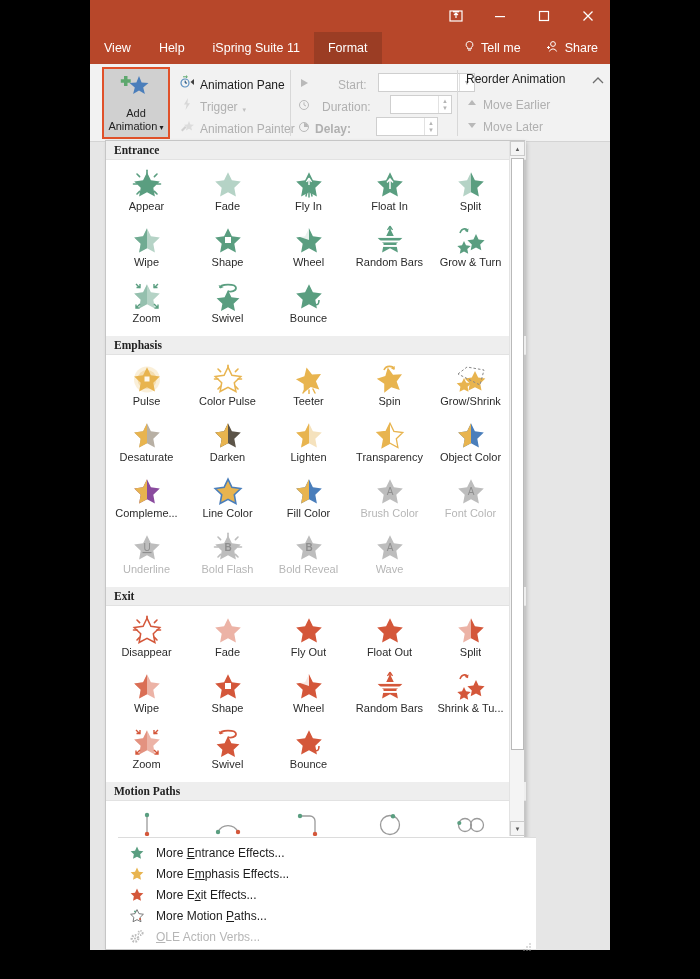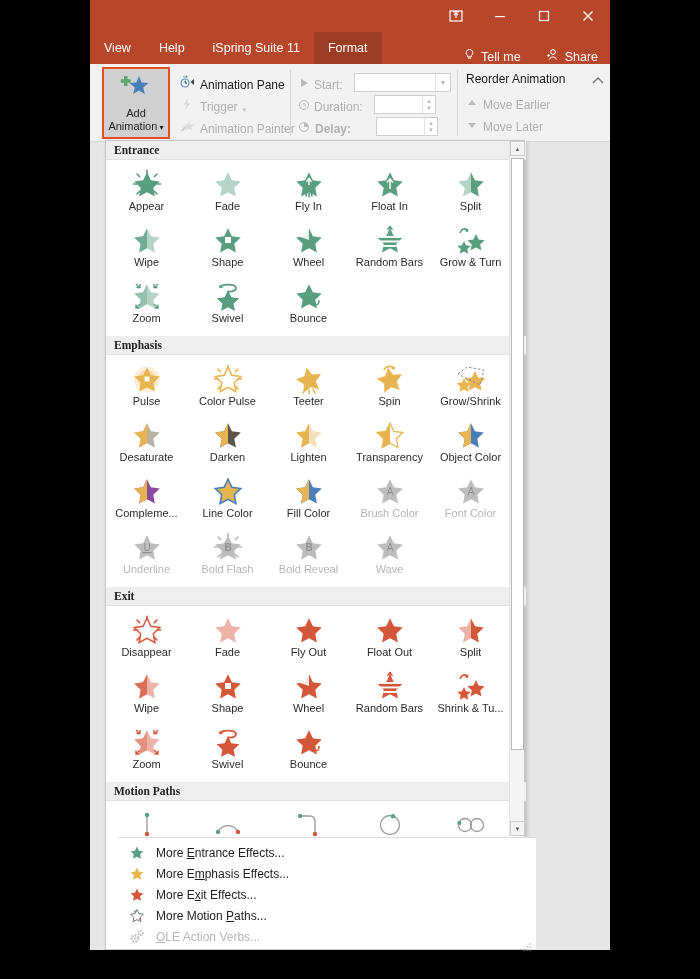--- a/index.html
+++ b/index.html
@@ -44,21 +44,21 @@
   .tab {
     display: flex; align-items: center; justify-content: center;
     color: #fff; font-size: 12.5px; padding: 0 14px;
     white-space: nowrap;
   }
   .tab.active { background: #9b3d24; }
   .tab-right {
     margin-left: auto; display: flex; align-items: stretch;
   }
   .tab-icon-item {
-    display: flex; align-items: flex-end; gap: 5px;
+    display: flex; align-items: center; gap: 5px;
     color: #fff; font-size: 12.5px; padding: 0 12px;
     white-space: nowrap;
   }
 
   
   .ribbon {
     position: absolute; left: 0; top: 64px;
     width: 520px; height: 78px;
     background: #f2f2f2;
     border-bottom: 1px solid #d4d4d4;
@@ -308,27 +308,27 @@
 
       <div class="rb-sep" style="left:200px; top:6px; height:66px;"></div>
 
       <div class="ribbon-col" style="left:208px; top:6px;">
         <div class="rb-item" style="gap:4px;">
           <span>
             <svg width="12" height="12" viewBox="0 0 12 12">
                 <path d="M3 2 L10 6 L3 10 Z" fill="#b9b9b9"></path>
               </svg>
           </span>
-          <span class="rb-label disabled" style="width:36px;">Start:</span>
+          <span class="rb-label disabled" style="width:36px;margin-left:24px;">Start:</span>
           <span class="rb-input" style="width:97px;">
             <span class="txt"></span>
             <span class="rb-drop">▼</span>
           </span>
         </div>
-        <div class="rb-item" style="gap:4px;">
+        <div class="rb-item" style="gap:12px;">
           <span>
             <svg width="12" height="12" viewBox="0 0 12 12">
                 <circle cx="6" cy="6" r="4.5" fill="none" stroke="#b9b9b9" stroke-width="1"></circle>
                 <path d="M6 3.3 L6 6 L8 7" stroke="#b9b9b9" stroke-width="1" fill="none"></path>
               </svg>
           </span>
           <span class="rb-label disabled" style="width:56px;">Duration:</span>
           <span class="rb-input" style="width:62px;">
             <span class="txt"></span>
             <span class="rb-spin">

